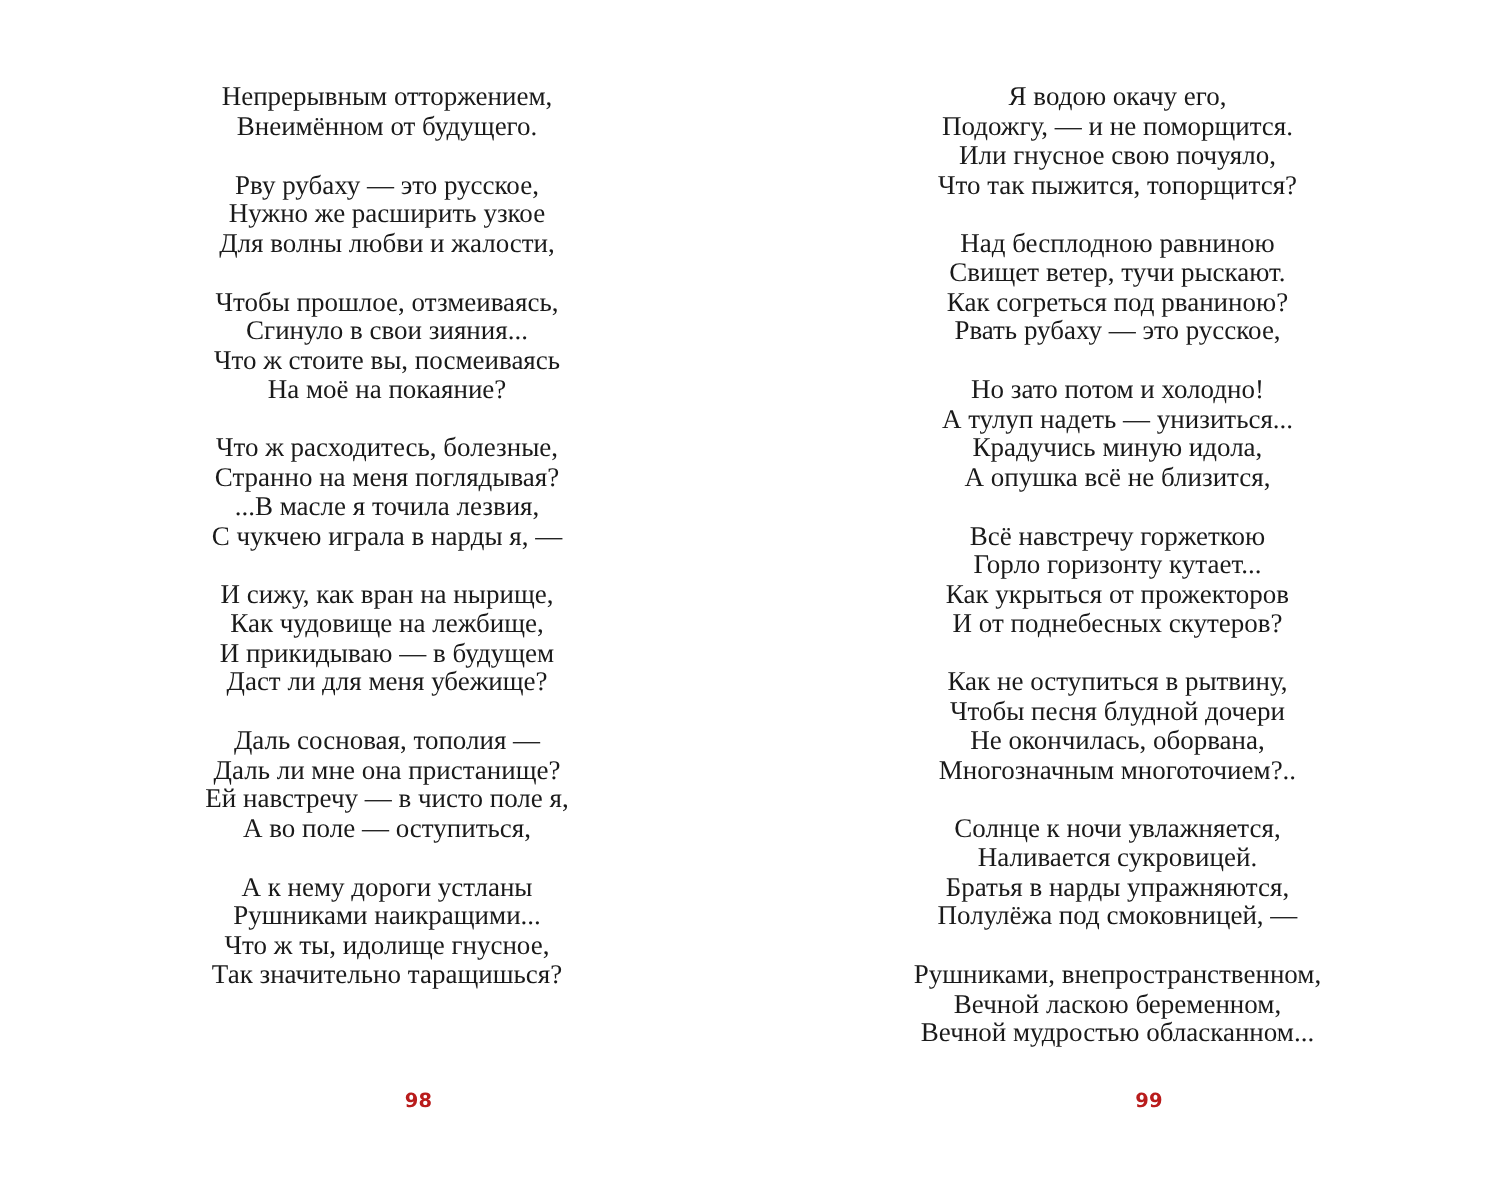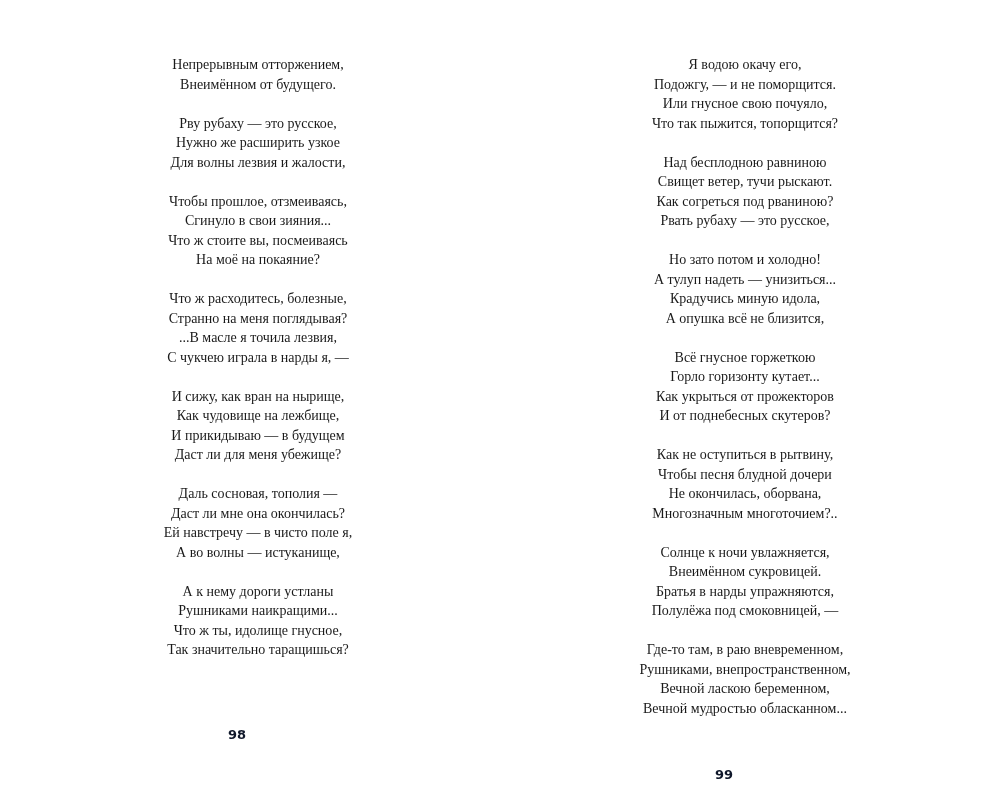--- a/index.html
+++ b/index.html
@@ -3,38 +3,38 @@
 <meta charset="utf-8">
 <style>
   html, body { margin:0; padding:0; background:#ffffff; }
   body { width:1000px; height:800px; position:relative; overflow:hidden;
          font-family:"DejaVu Serif","Liberation Serif",serif; color:#1a1a1a; }
   .page { position:absolute; top:55px; width:420px; }
   .page.left { left:48px; }
   .page.right { left:535px; }
   .stanza { margin:0 0 19.5px 0; }
   .line { display:block; text-align:center; font-family:"Liberation Serif",serif;
-          font-size:14px; line-height:19.5px; white-space:nowrap; }
-  .pagenum { position:absolute; top:727px; width:60px; text-align:left;
-             font-family:"DejaVu Sans","Liberation Sans",sans-serif; font-weight:bold; font-size:13px; color:#0f172a; }
+          font-size:18px; line-height:19.5px; white-space:nowrap; }
+  .pagenum { position:absolute; top:727px; width:60px; text-align:right;
+             font-family:"DejaVu Sans","Liberation Sans",sans-serif; font-weight:bold; font-size:13px; color:#b91c1c; }
   .pagenum.left { left:228px; }
-  .pagenum.right { left:715px;margin-top:40px; }
+  .pagenum.right { left:715px; }
 </style>
 </head>
 <body>
 
 <div class="page left" id="left-page">
     <div class="stanza">
       <span class="line">Непрерывным отторжением,</span>
       <span class="line">Внеимённом от будущего.</span>
     </div>
     <div class="stanza">
       <span class="line">Рву рубаху — это русское,</span>
       <span class="line">Нужно же расширить узкое</span>
-      <span class="line">Для волны лезвия и жалости,</span>
+      <span class="line">Для волны любви и жалости,</span>
     </div>
     <div class="stanza">
       <span class="line">Чтобы прошлое, отзмеиваясь,</span>
       <span class="line">Сгинуло в свои зияния...</span>
       <span class="line">Что ж стоите вы, посмеиваясь</span>
       <span class="line">На моё на покаяние?</span>
     </div>
     <div class="stanza">
       <span class="line">Что ж расходитесь, болезные,</span>
       <span class="line">Странно на меня поглядывая?</span>
@@ -42,23 +42,23 @@
       <span class="line">С чукчею играла в нарды я, —</span>
     </div>
     <div class="stanza">
       <span class="line">И сижу, как вран на нырище,</span>
       <span class="line">Как чудовище на лежбище,</span>
       <span class="line">И прикидываю — в будущем</span>
       <span class="line">Даст ли для меня убежище?</span>
     </div>
     <div class="stanza">
       <span class="line">Даль сосновая, тополия —</span>
-      <span class="line">Даст ли мне она окончилась?</span>
+      <span class="line">Даль ли мне она пристанище?</span>
       <span class="line">Ей навстречу — в чисто поле я,</span>
-      <span class="line">А во волны — истуканище,</span>
+      <span class="line">А во поле — оступиться,</span>
     </div>
     <div class="stanza">
       <span class="line">А к нему дороги устланы</span>
       <span class="line">Рушниками наикращими...</span>
       <span class="line">Что ж ты, идолище гнусное,</span>
       <span class="line">Так значительно таращишься?</span>
     </div>
   </div>
 <div class="page right" id="right-page">
     <div class="stanza">
@@ -73,39 +73,38 @@
       <span class="line">Как согреться под рваниною?</span>
       <span class="line">Рвать рубаху — это русское,</span>
     </div>
     <div class="stanza">
       <span class="line">Но зато потом и холодно!</span>
       <span class="line">А тулуп надеть — унизиться...</span>
       <span class="line">Крадучись миную идола,</span>
       <span class="line">А опушка всё не близится,</span>
     </div>
     <div class="stanza">
-      <span class="line">Всё гнусное горжеткою</span>
+      <span class="line">Всё навстречу горжеткою</span>
       <span class="line">Горло горизонту кутает...</span>
       <span class="line">Как укрыться от прожекторов</span>
       <span class="line">И от поднебесных скутеров?</span>
     </div>
     <div class="stanza">
       <span class="line">Как не оступиться в рытвину,</span>
       <span class="line">Чтобы песня блудной дочери</span>
       <span class="line">Не окончилась, оборвана,</span>
       <span class="line">Многозначным многоточием?..</span>
     </div>
     <div class="stanza">
       <span class="line">Солнце к ночи увлажняется,</span>
-      <span class="line">Внеимённом сукровицей.</span>
+      <span class="line">Наливается сукровицей.</span>
       <span class="line">Братья в нарды упражняются,</span>
       <span class="line">Полулёжа под смоковницей, —</span>
     </div>
     <div class="stanza">
-      <span class="line">Где-то там, в раю вневременном,</span>
       <span class="line">Рушниками, внепространственном,</span>
       <span class="line">Вечной ласкою беременном,</span>
       <span class="line">Вечной мудростью обласканном...</span>
     </div>
   </div>
 
 <div class="pagenum left">98</div>
 <div class="pagenum right">99</div>
 
 </body></html>

